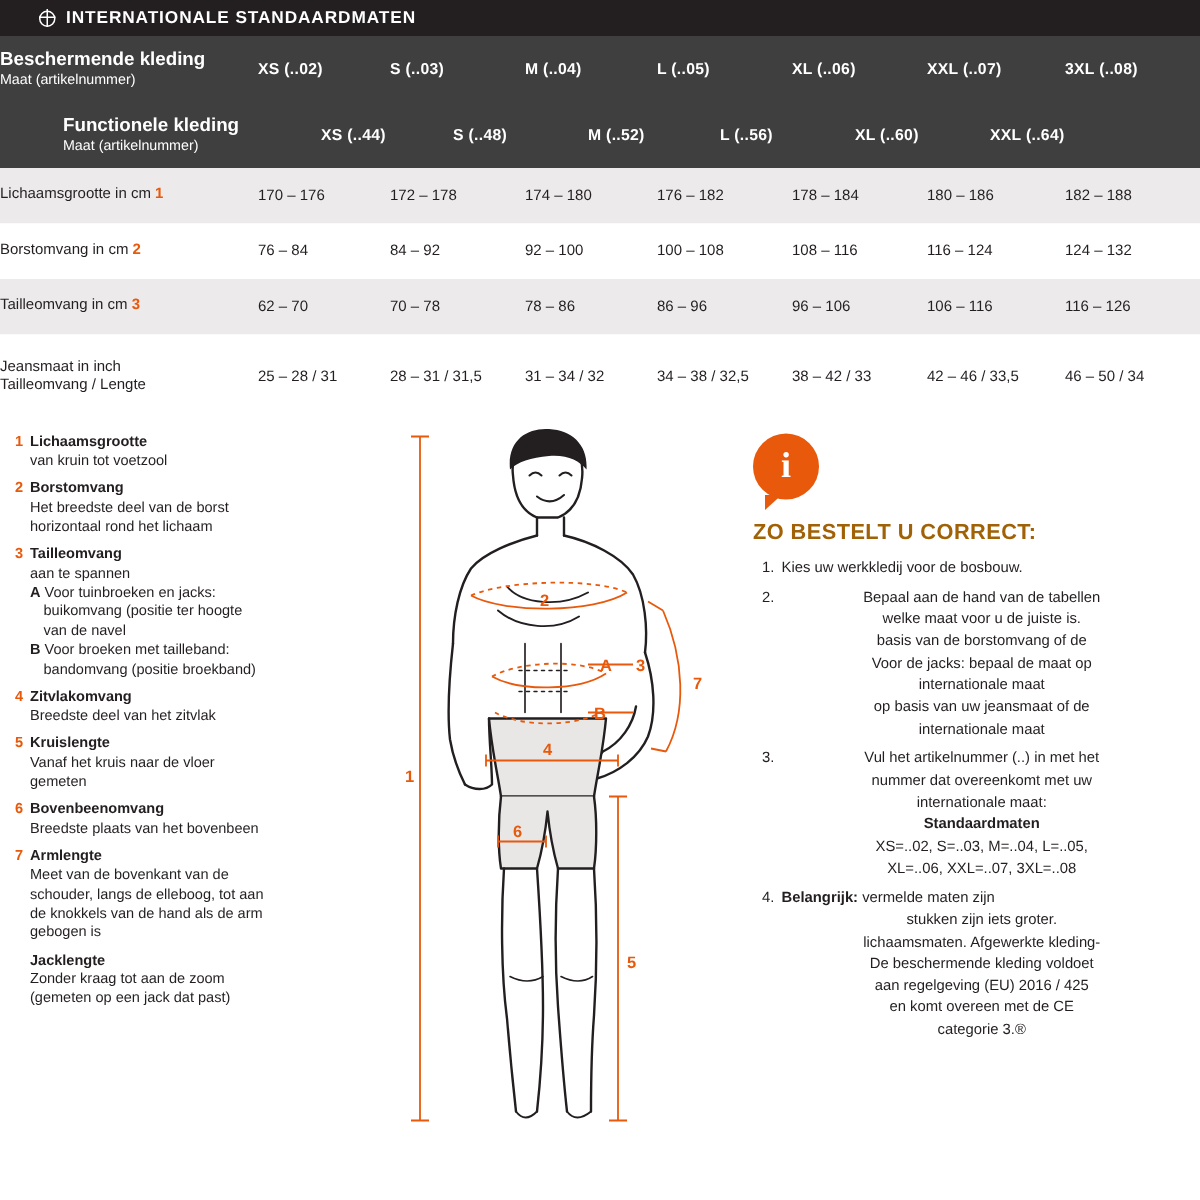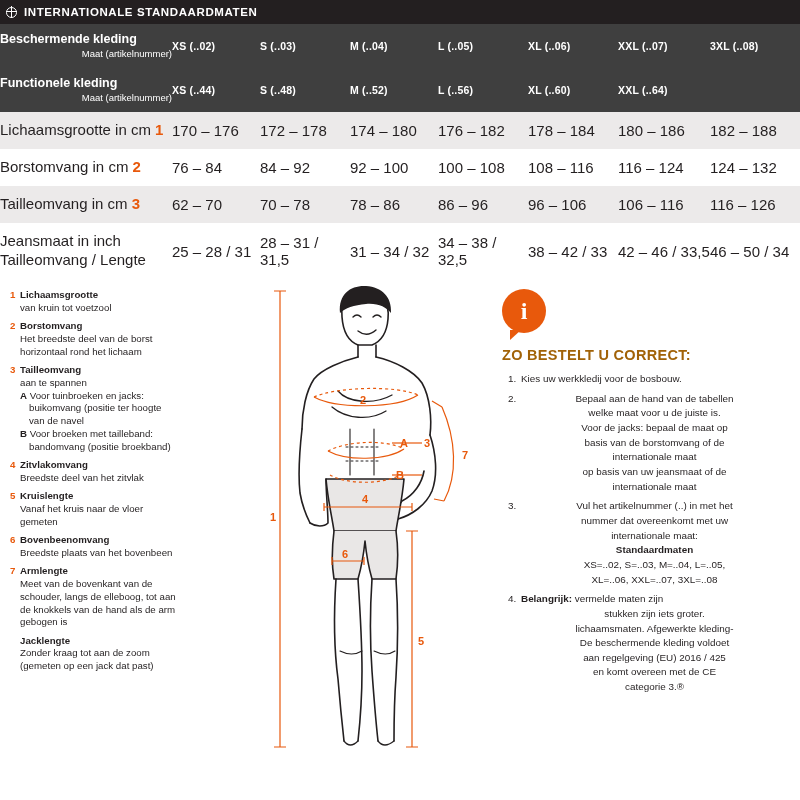--- a/index.html
+++ b/index.html
@@ -16,21 +16,21 @@
     overflow: hidden;
   }
 
   
   .title-bar {
     background: #231f20;
     color: #ffffff;
     font-size: 11.5px;
     font-weight: bold;
     letter-spacing: 0.6px;
-    padding: 6px 10px 6px 6px;
+    padding: 6px 10px 6px 26px;
     display: flex;
     align-items: center;
     gap: 7px;
     height: 24px;
   }
   .title-bar .globe {
     display: inline-block;
     width: 11px; height: 11px;
     border: 1.2px solid #ffffff;
     border-radius: 50%;
@@ -68,38 +68,37 @@
   }
   .cat-title {
     font-size: 12.5px;
     font-weight: bold;
     line-height: 1.18;
   }
   .cat-sub {
     font-size: 9.5px;
     line-height: 1.2;
     margin-top: 1px;
-    text-align: right;
   }
   tr.header-row td {
     background: #3f3f3f;
     color: #ffffff;
     height: 44px;
   }
-  tr.header-row.dark2 td { background: #3f3f3f; }
+  tr.header-row.dark2 td { background: #3f3f3f; padding-left: 42px; }
   .size-col {
     font-size: 10.5px;
     font-weight: bold;
     letter-spacing: 0.2px;
     text-align: left;
     padding-left: 6px;
   }
   tr.data-row td {
     height: 37px;
-    font-size: 15px;
+    font-size: 10px;
     margin-left: 24px;
   }
   tr.data-row.alt td { background: #eceaea; }
   tr.data-row.plain td { background: #ffffff; }
   .row-label {
     padding: 0 0 0 10px;
     font-size: 10px;
     line-height: 1.25;
   }
   .row-label .num {
@@ -468,22 +467,22 @@
         <span class="i">i</span>
       </div>
       <h2>ZO BESTELT U CORRECT:</h2>
       <ol class="steps">
         <li>
           <span>Kies uw werkkledij voor de bosbouw.</span>
         </li>
         <li>
           <span class="nowrap-block">Bepaal aan de hand van de tabellen</span>
           <span class="nowrap-block">welke maat voor u de juiste is.</span>
+          <span class="nowrap-block">basis van de borstomvang of de</span>
           <span class="nowrap-block">Voor de jacks: bepaal de maat op</span>
-          <span class="nowrap-block">basis van de borstomvang of de</span>
           <span class="nowrap-block">internationale maat</span>
           <span class="nowrap-block">op basis van uw jeansmaat of de</span>
           <span class="nowrap-block">internationale maat</span>
         </li>
         <li>
           <span class="nowrap-block">Vul het artikelnummer (..) in met het</span>
           <span class="nowrap-block">nummer dat overeenkomt met uw</span>
           <span class="nowrap-block">internationale maat:</span>
           <b class="nowrap-block">Standaardmaten</b>
           <span class="nowrap-block">XS=..02, S=..03, M=..04, L=..05,</span>

